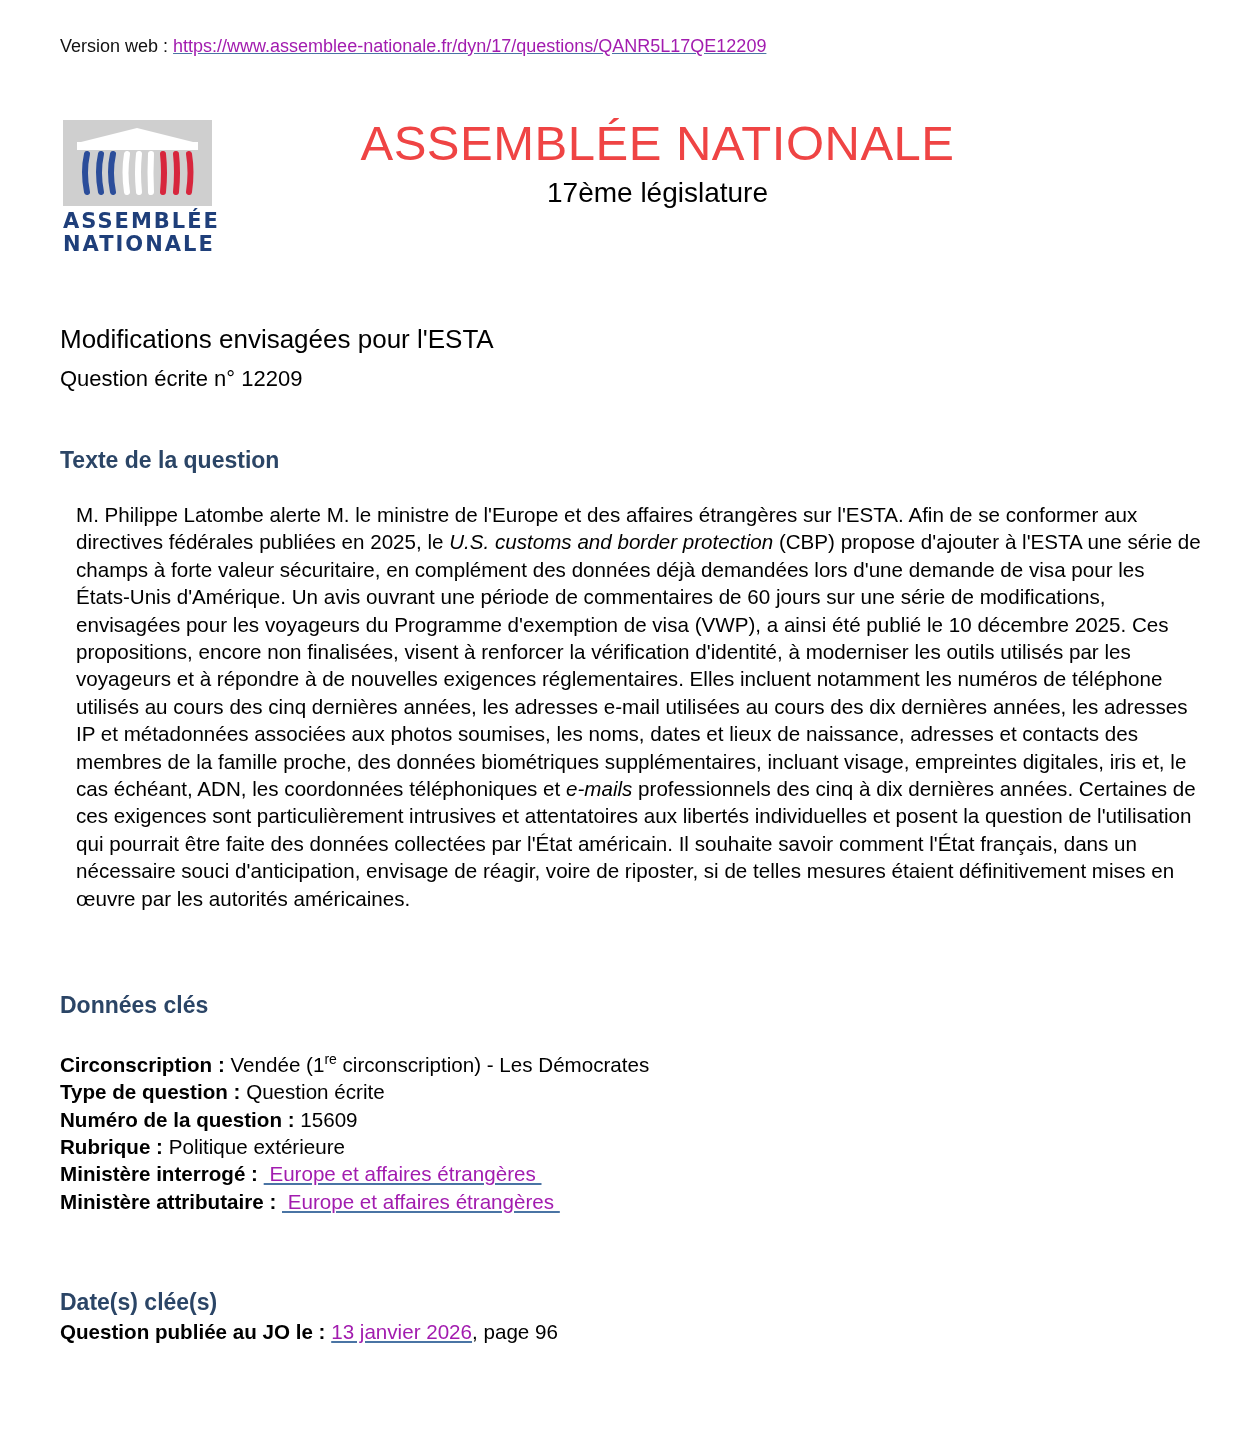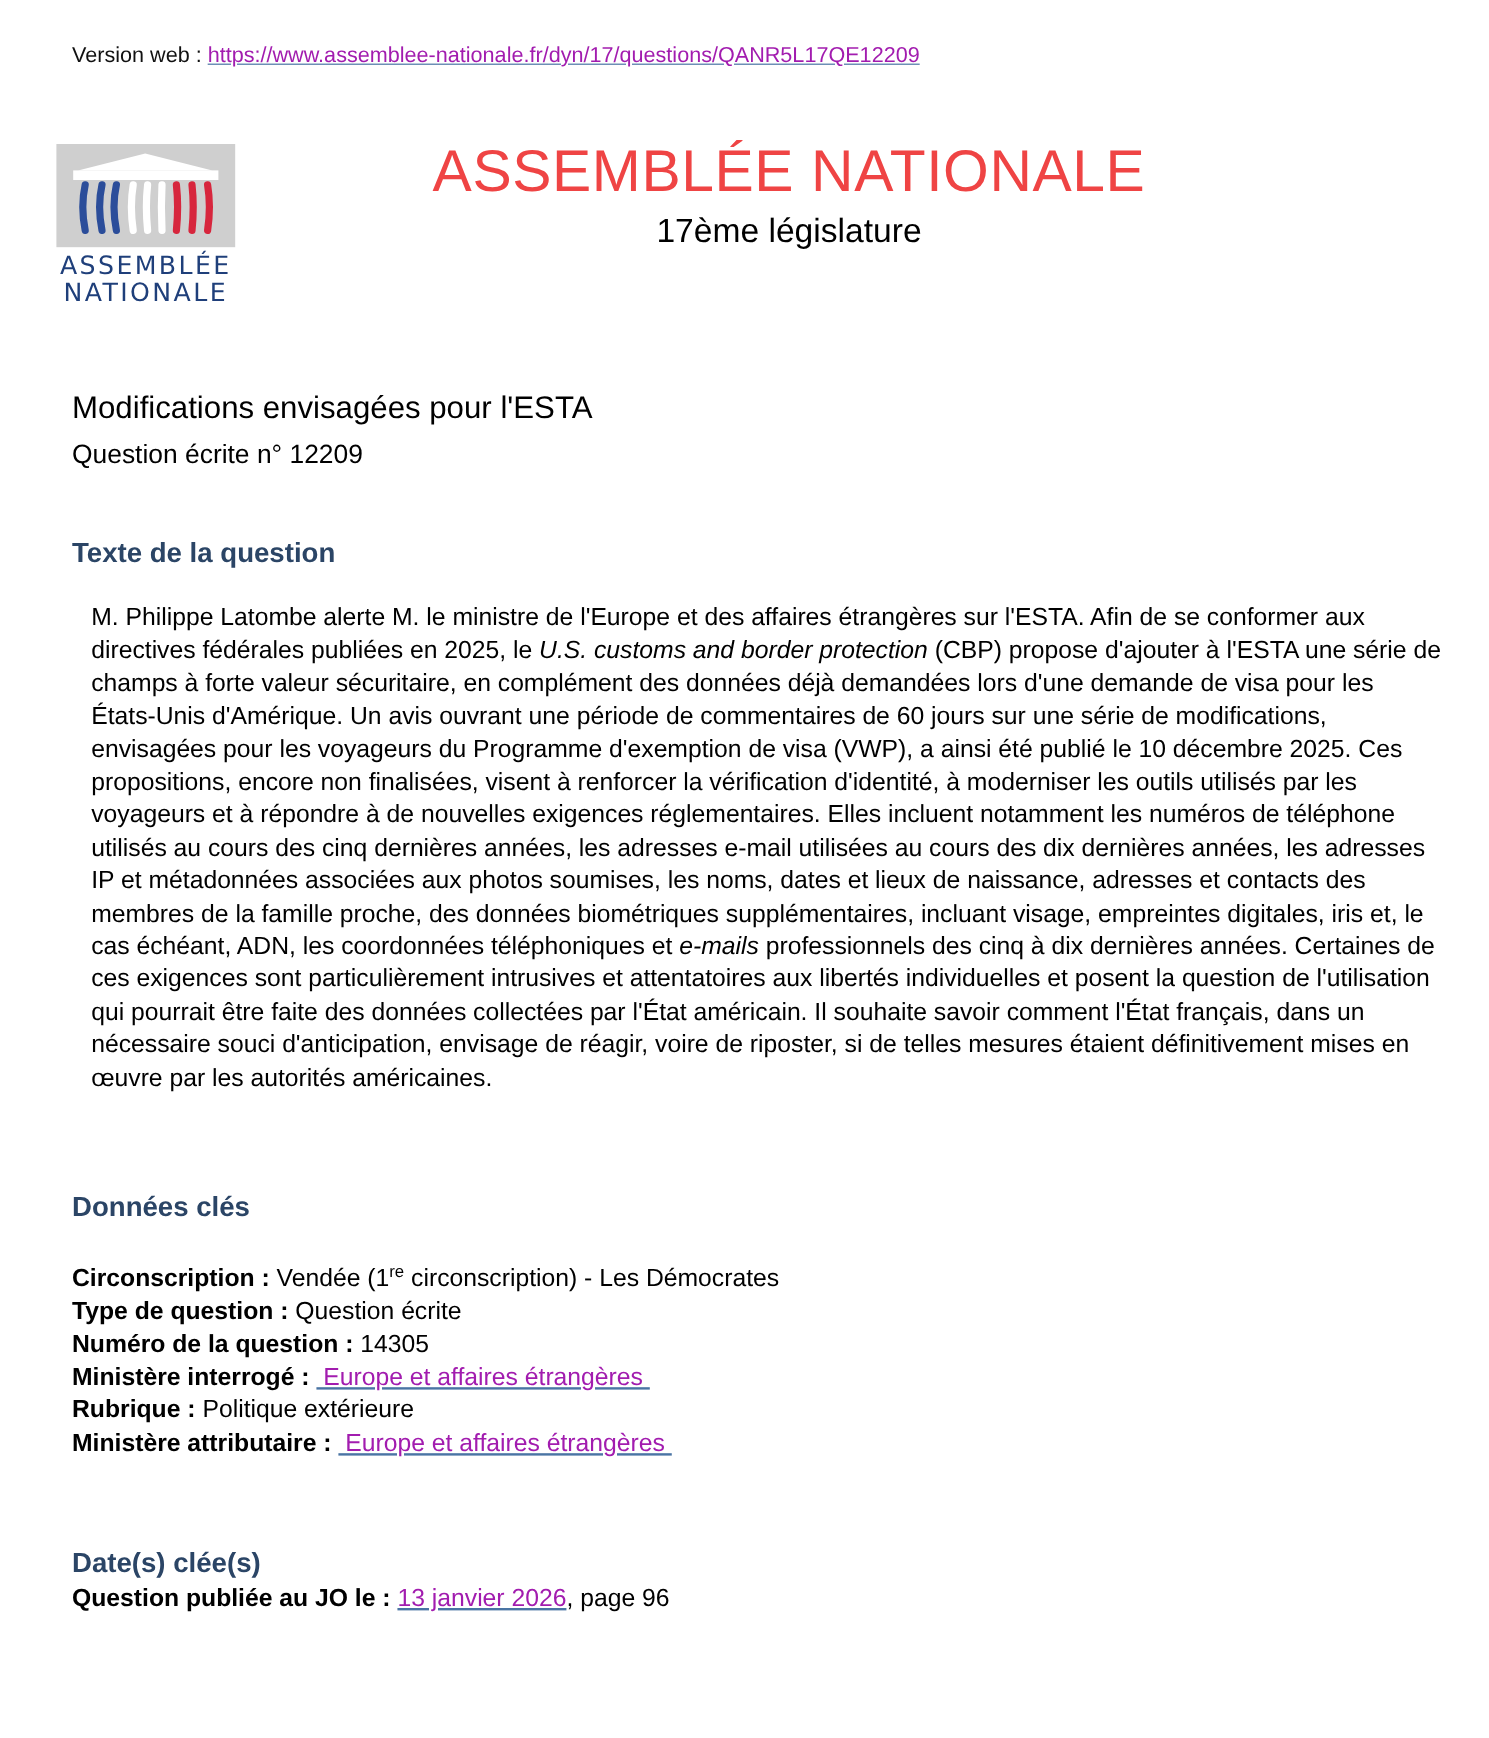--- a/index.html
+++ b/index.html
@@ -3,21 +3,21 @@
 <meta charset="utf-8">
 <style>
   html, body { margin: 0; padding: 0; background: #ffffff; }
   body {
     width: 1241px; height: 1448px; position: relative; overflow: hidden;
     font-family: "Liberation Sans", sans-serif; color: #000;
   }
   .abs { position: absolute; }
   .weburl { left: 60px; top: 36px; font-size: 18px; color: #111; white-space: nowrap; }
   a.link { color: #a21caf; text-decoration: underline; text-decoration-color: #4a74a4; }
-  .logo { left: 47px; top: 120px; width: 149px; height: 140px; }
+  .logo { left: 63px; top: 120px; width: 149px; height: 140px; font-weight: bold; }
   .logo-bg { position: absolute; left: 0; top: 0; width: 149px; height: 86px; background: #cfcfcf; }
   .logo-text { position: absolute; left: 0; top: 90px; width: 149px; text-align: center; color: #1f3f7a; font-size: 21px; letter-spacing: 2px; line-height: 23px; font-family: "DejaVu Sans", sans-serif; }
   .title { left: 300px; width: 715px; top: 115px; text-align: center; font-size: 49px; color: #ef4444; letter-spacing: 0.5px; }
   .subtitle { left: 300px; width: 715px; top: 177px; text-align: center; font-size: 28px; color: #000; }
   .qtitle { left: 60px; top: 324px; font-size: 26px; }
   .qnum { left: 60px; top: 366px; font-size: 22px; }
   .section { left: 60px; font-size: 23px; color: #2b4566; font-weight: bold; }
   .body-text { left: 60px; top: 501px; width: 1125px; font-size: 20.6px; line-height: 27.4px; margin-left: 16px; }
   .kv { left: 60px; top: 1046px; font-size: 20.6px; line-height: 27.4px; }
   .kv b { font-weight: bold; }
@@ -62,21 +62,21 @@
 
 <div class="abs section" style="top:447px;">Texte de la question</div>
 
 <div class="abs body-text"><span>M. Philippe Latombe alerte M. le ministre de l'Europe et des affaires étrangères sur l'ESTA. Afin de se conformer aux directives fédérales publiées en 2025, le </span><i>U.S. customs and border protection</i><span> (CBP) propose d'ajouter à l'ESTA une série de champs à forte valeur sécuritaire, en complément des données déjà demandées lors d'une demande de visa pour les États-Unis d'Amérique. Un avis ouvrant une période de commentaires de 60 jours sur une série de modifications, envisagées pour les voyageurs du Programme d'exemption de visa (VWP), a ainsi été publié le 10 décembre 2025. Ces propositions, encore non finalisées, visent à renforcer la vérification d'identité, à moderniser les outils utilisés par les voyageurs et à répondre à de nouvelles exigences réglementaires. Elles incluent notamment les numéros de téléphone utilisés au cours des cinq dernières années, les adresses e-mail utilisées au cours des dix dernières années, les adresses IP et métadonnées associées aux photos soumises, les noms, dates et lieux de naissance, adresses et contacts des membres de la famille proche, des données biométriques supplémentaires, incluant visage, empreintes digitales, iris et, le cas échéant, ADN, les coordonnées téléphoniques et </span><i>e-mails</i><span> professionnels des cinq à dix dernières années. Certaines de ces exigences sont particulièrement intrusives et attentatoires aux libertés individuelles et posent la question de l'utilisation qui pourrait être faite des données collectées par l'État américain. Il souhaite savoir comment l'État français, dans un nécessaire souci d'anticipation, envisage de réagir, voire de riposter, si de telles mesures étaient définitivement mises en œuvre par les autorités américaines.</span></div>
 
 <div class="abs section" style="top:992px;">Données clés</div>
 
 <div class="abs kv">
   <div><b>Circonscription : </b><span>Vendée (1</span><sup style="font-size:14px;">re</sup><span> circonscription) - Les Démocrates</span></div>
   <div><b>Type de question : </b><span>Question écrite</span></div>
-  <div><b>Numéro de la question : </b><span>14305</span></div>
+  <div><b>Numéro de la question : </b><span>15609</span></div>
+  <div><b>Rubrique : </b><span>Politique extérieure</span></div>
   <div><b>Ministère interrogé : </b><a class="link" style="white-space:pre;"> Europe et affaires étrangères </a></div>
-  <div><b>Rubrique : </b><span>Politique extérieure</span></div>
   <div><b>Ministère attributaire : </b><a class="link" style="white-space:pre;"> Europe et affaires étrangères </a></div>
 </div>
 
 <div class="abs section" style="top:1265px;margin-top:24px;">Date(s) clée(s)</div>
 
 <div class="abs pub"><b>Question publiée au JO le : </b><a class="link">13 janvier 2026</a><span>, page 96</span></div>
 
 </body></html>

